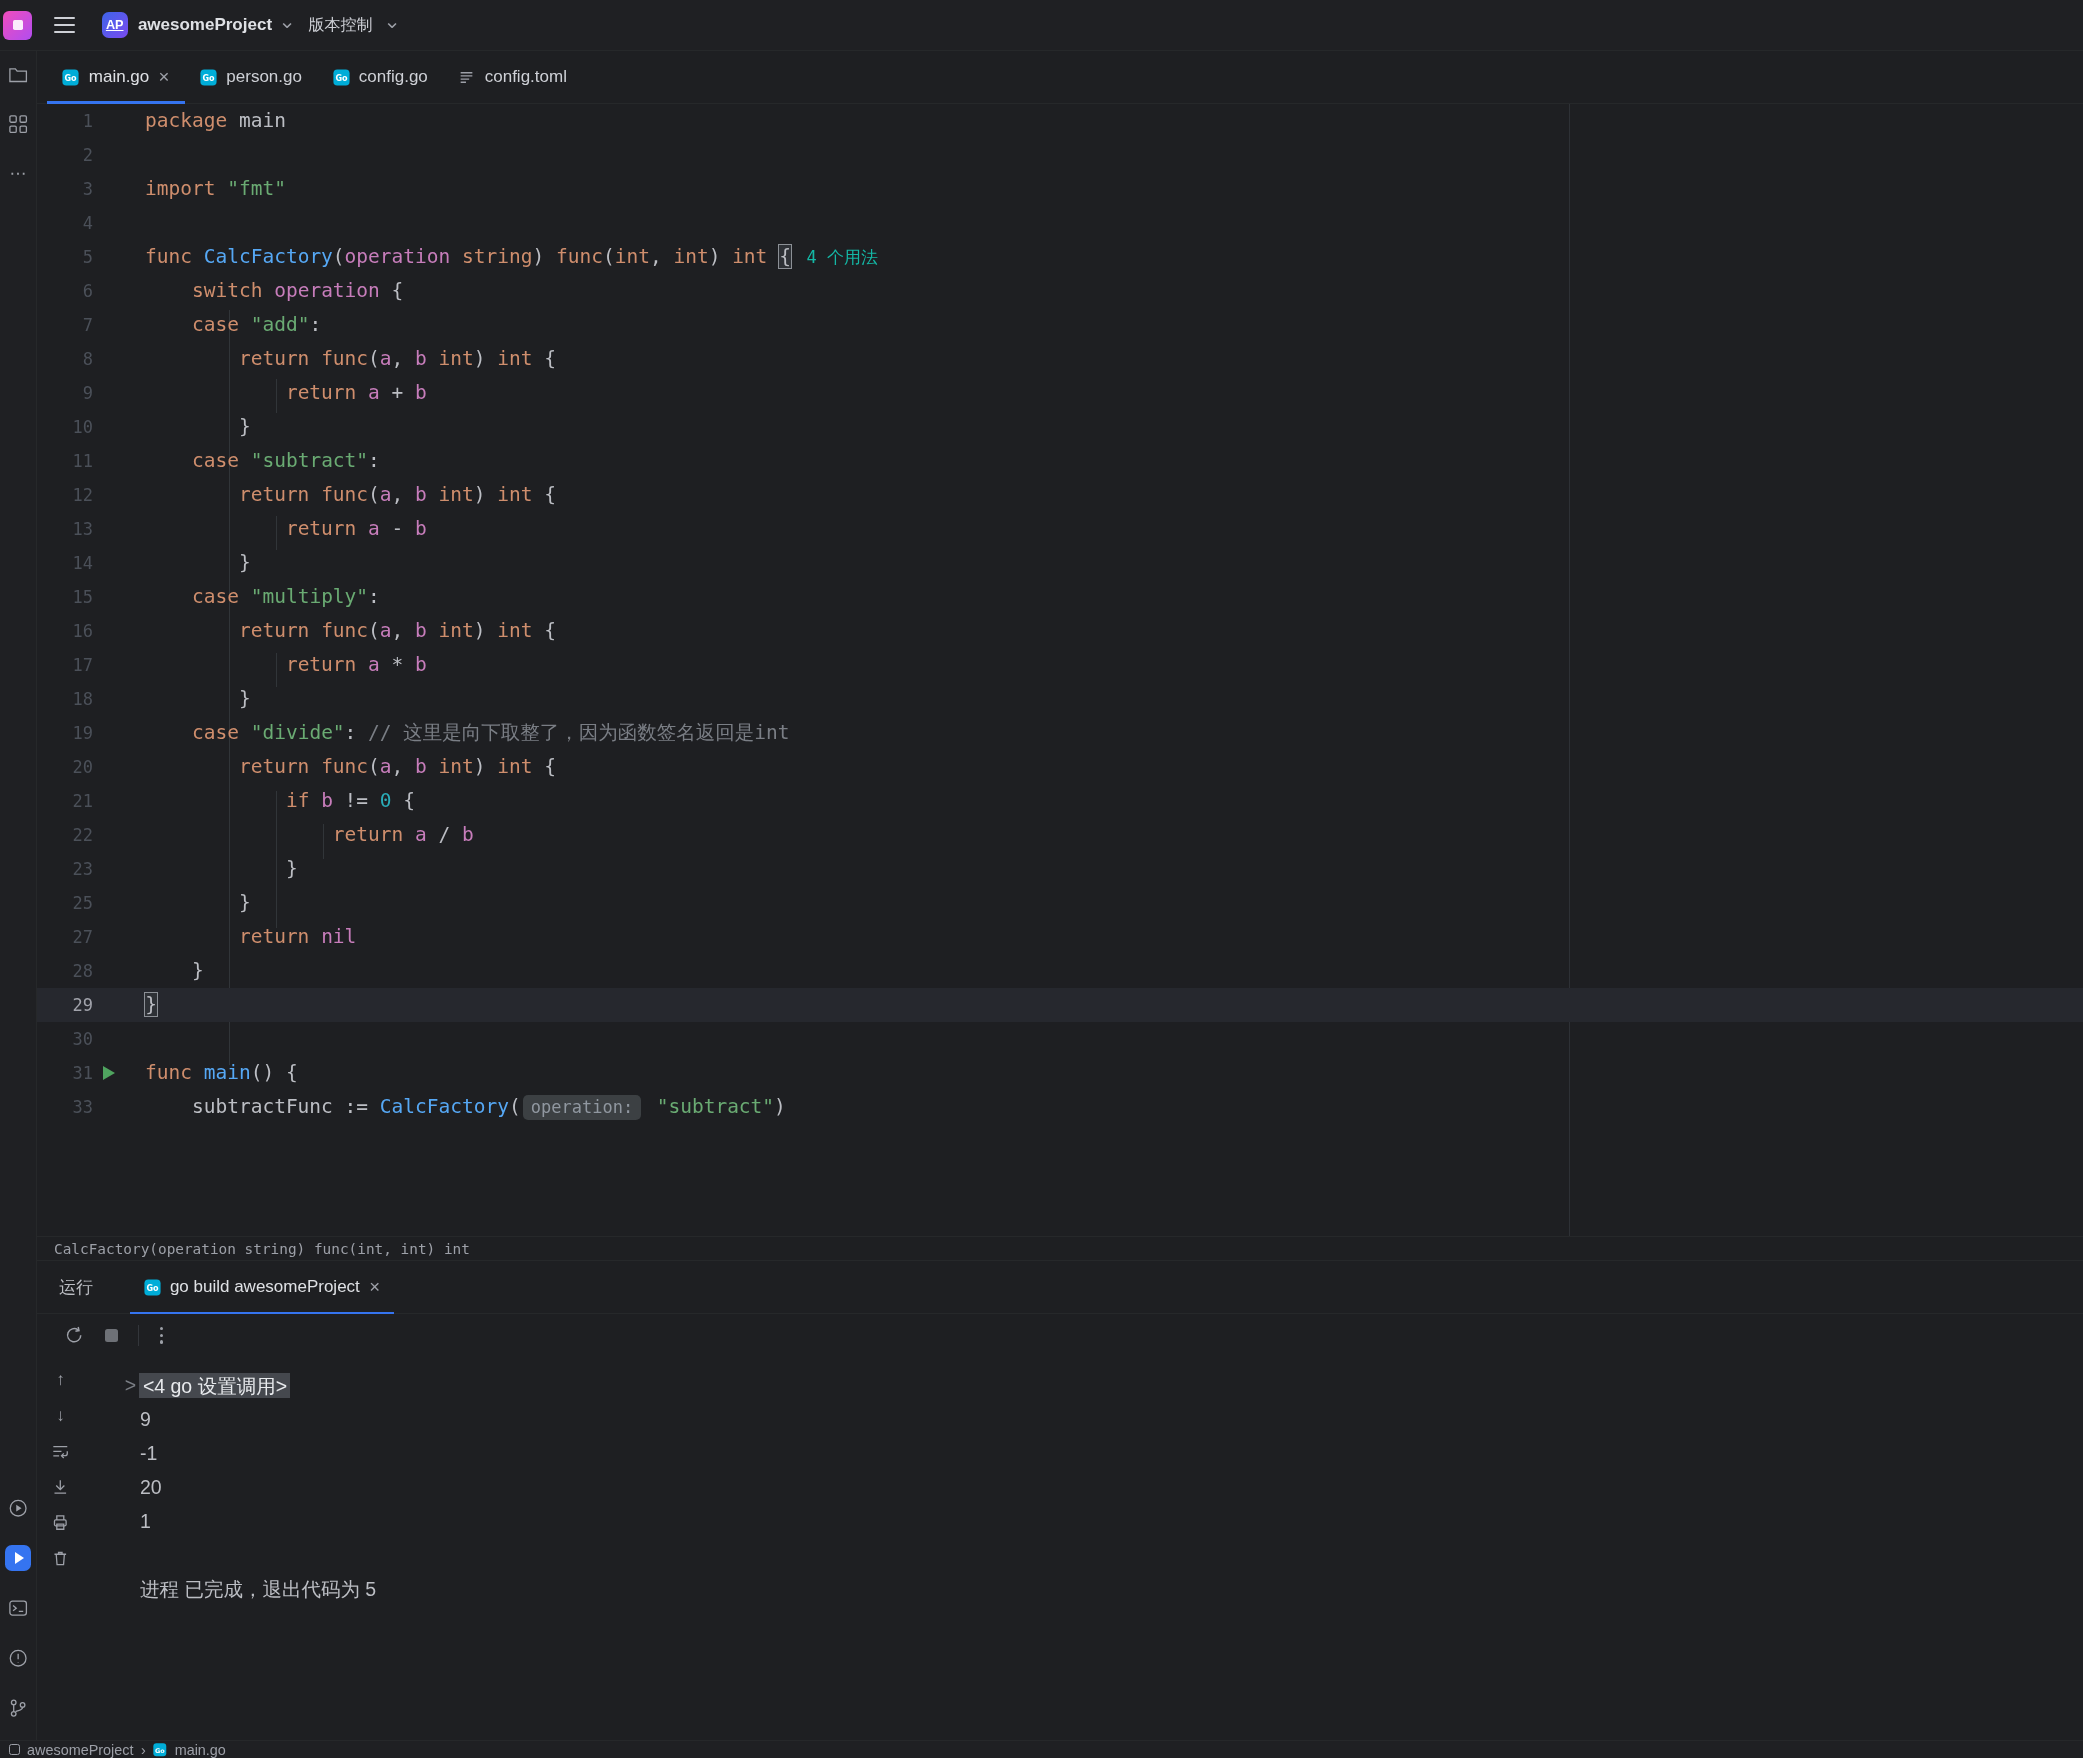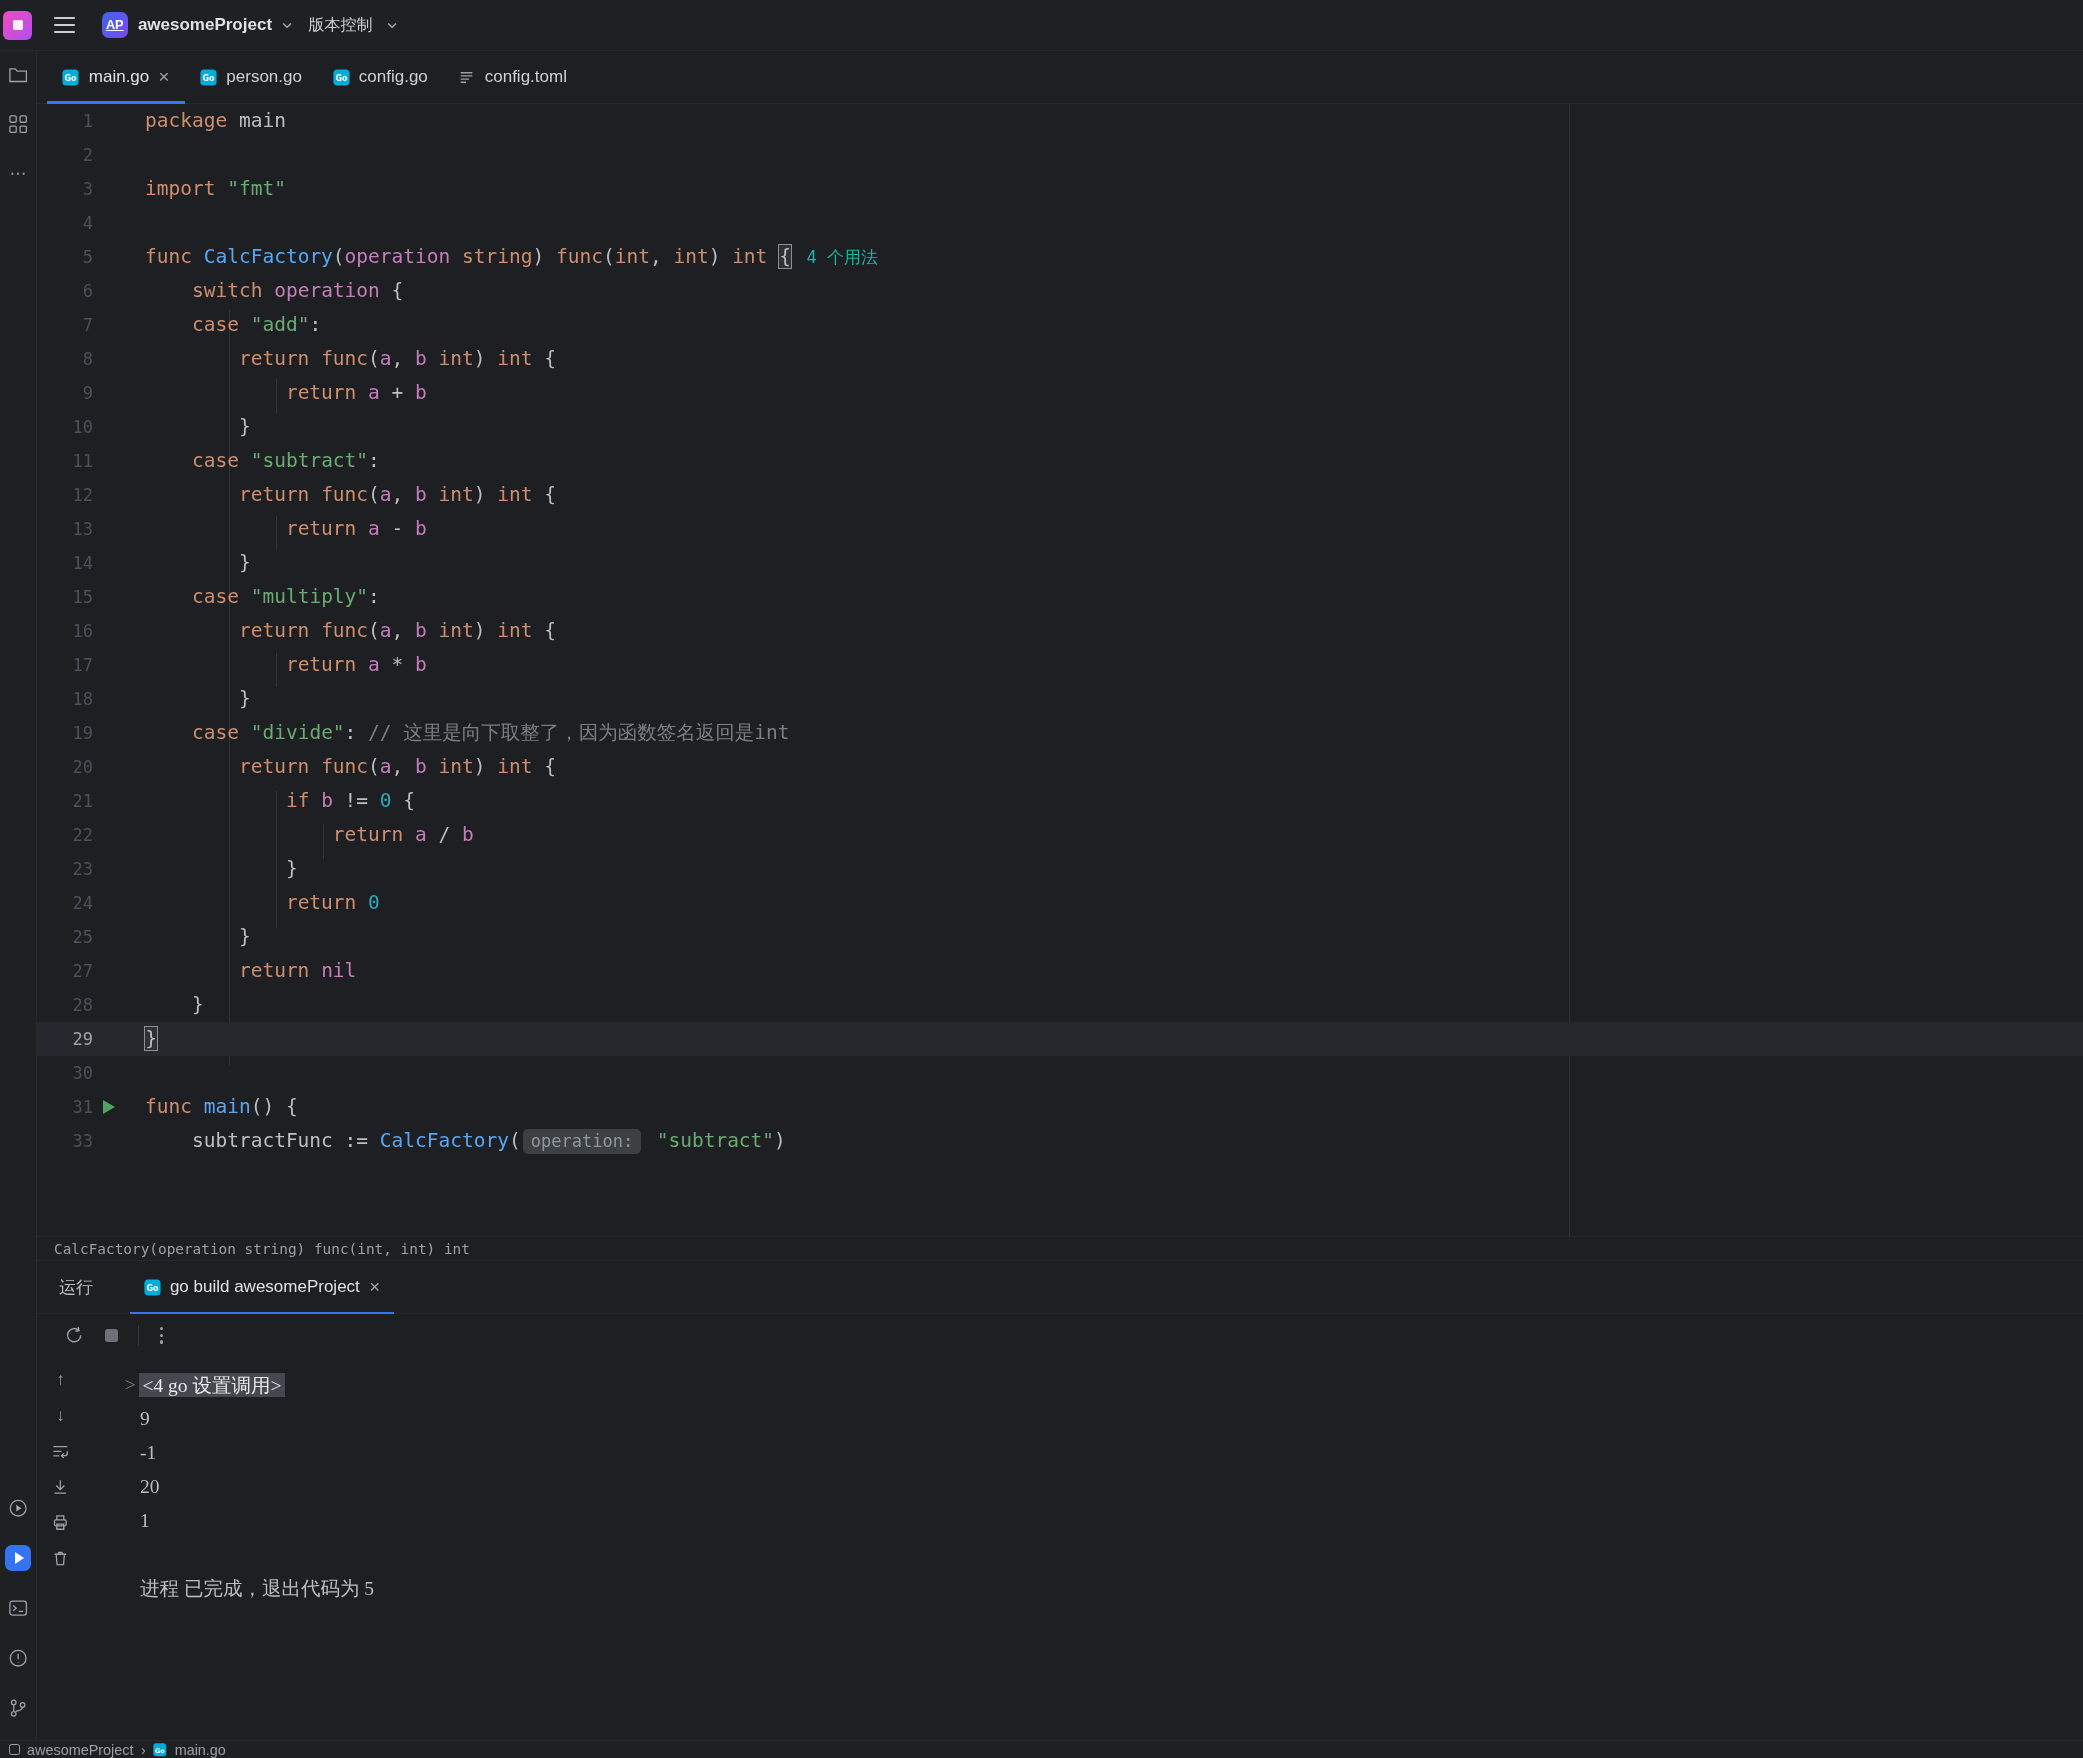--- a/index.html
+++ b/index.html
@@ -114,21 +114,21 @@
   .vdots { display:flex; flex-direction:column; gap:3.4px; cursor:pointer; }
   .vdots div { width:3.4px; height:3.4px; border-radius:50%; background:#9DA0A8; }
   .rt-btn { cursor:pointer; display:flex; align-items:center; }
 
   .console-area { flex:1; display:flex; overflow:hidden; }
   .console-rail {
     flex:none; width:47px; display:flex; flex-direction:column; align-items:center;
     padding-top:13.6px; gap:15.3px; color:#9DA0A8;
   }
   .rail-icon { width:20.3px; height:20.3px; display:flex; align-items:center; justify-content:center; cursor:pointer; font-size:17px; }
-  .console-out { flex:1; font-family:Liberation Serif, serif; font-size:19.5px; padding-top:12px; }
+  .console-out { flex:1; font-family:Liberation Sans, sans-serif; font-size:19.5px; padding-top:12px; }
   .console-row { min-height:34px; line-height:34px; padding-left:56px; white-space:pre; color:#BCBEC4; }
   .console-row .prompt { color:#7A7E85; margin-left:-15.3px; margin-right:3.4px; }
   .console-row .hl { background:#45484E; color:#E8EAED; padding:1.7px 3.4px; }
 
   
   .statusbar {
     position:absolute; left:0; right:0; bottom:0; height:19.5px;
     background:#1F2023; border-top:0.8px solid #26282A;
     display:flex; align-items:center; gap:7.6px; padding-left:8.5px;
     color:#9DA0A8; font-size:14.4px;
@@ -370,25 +370,20 @@
           </div>
           <div class="code-row">
             <span class="g-num">22</span>
             <span class="g-icon"></span>
             <span class="c-text"><span class="tok-pl">                </span><span class="tok-kw">return</span><span class="tok-pl"> </span><span class="tok-par">a</span><span class="tok-pl"> / </span><span class="tok-par">b</span></span>
           </div>
           <div class="code-row">
             <span class="g-num">23</span>
             <span class="g-icon"></span>
             <span class="c-text"><span class="tok-pl">            }</span></span>
-          </div>
-          <div class="code-row">
-            <span class="g-num">24</span>
-            <span class="g-icon"></span>
-            <span class="c-text"><span class="tok-pl">            </span><span class="tok-kw">return</span><span class="tok-pl"> </span><span class="tok-num">0</span></span>
           </div>
           <div class="code-row">
             <span class="g-num">25</span>
             <span class="g-icon"></span>
             <span class="c-text"><span class="tok-pl">        }</span></span>
           </div>
           <div class="code-row">
             <span class="g-num">27</span>
             <span class="g-icon"></span>
             <span class="c-text"><span class="tok-pl">        </span><span class="tok-kw">return</span><span class="tok-pl"> </span><span class="tok-nil">nil</span></span>

